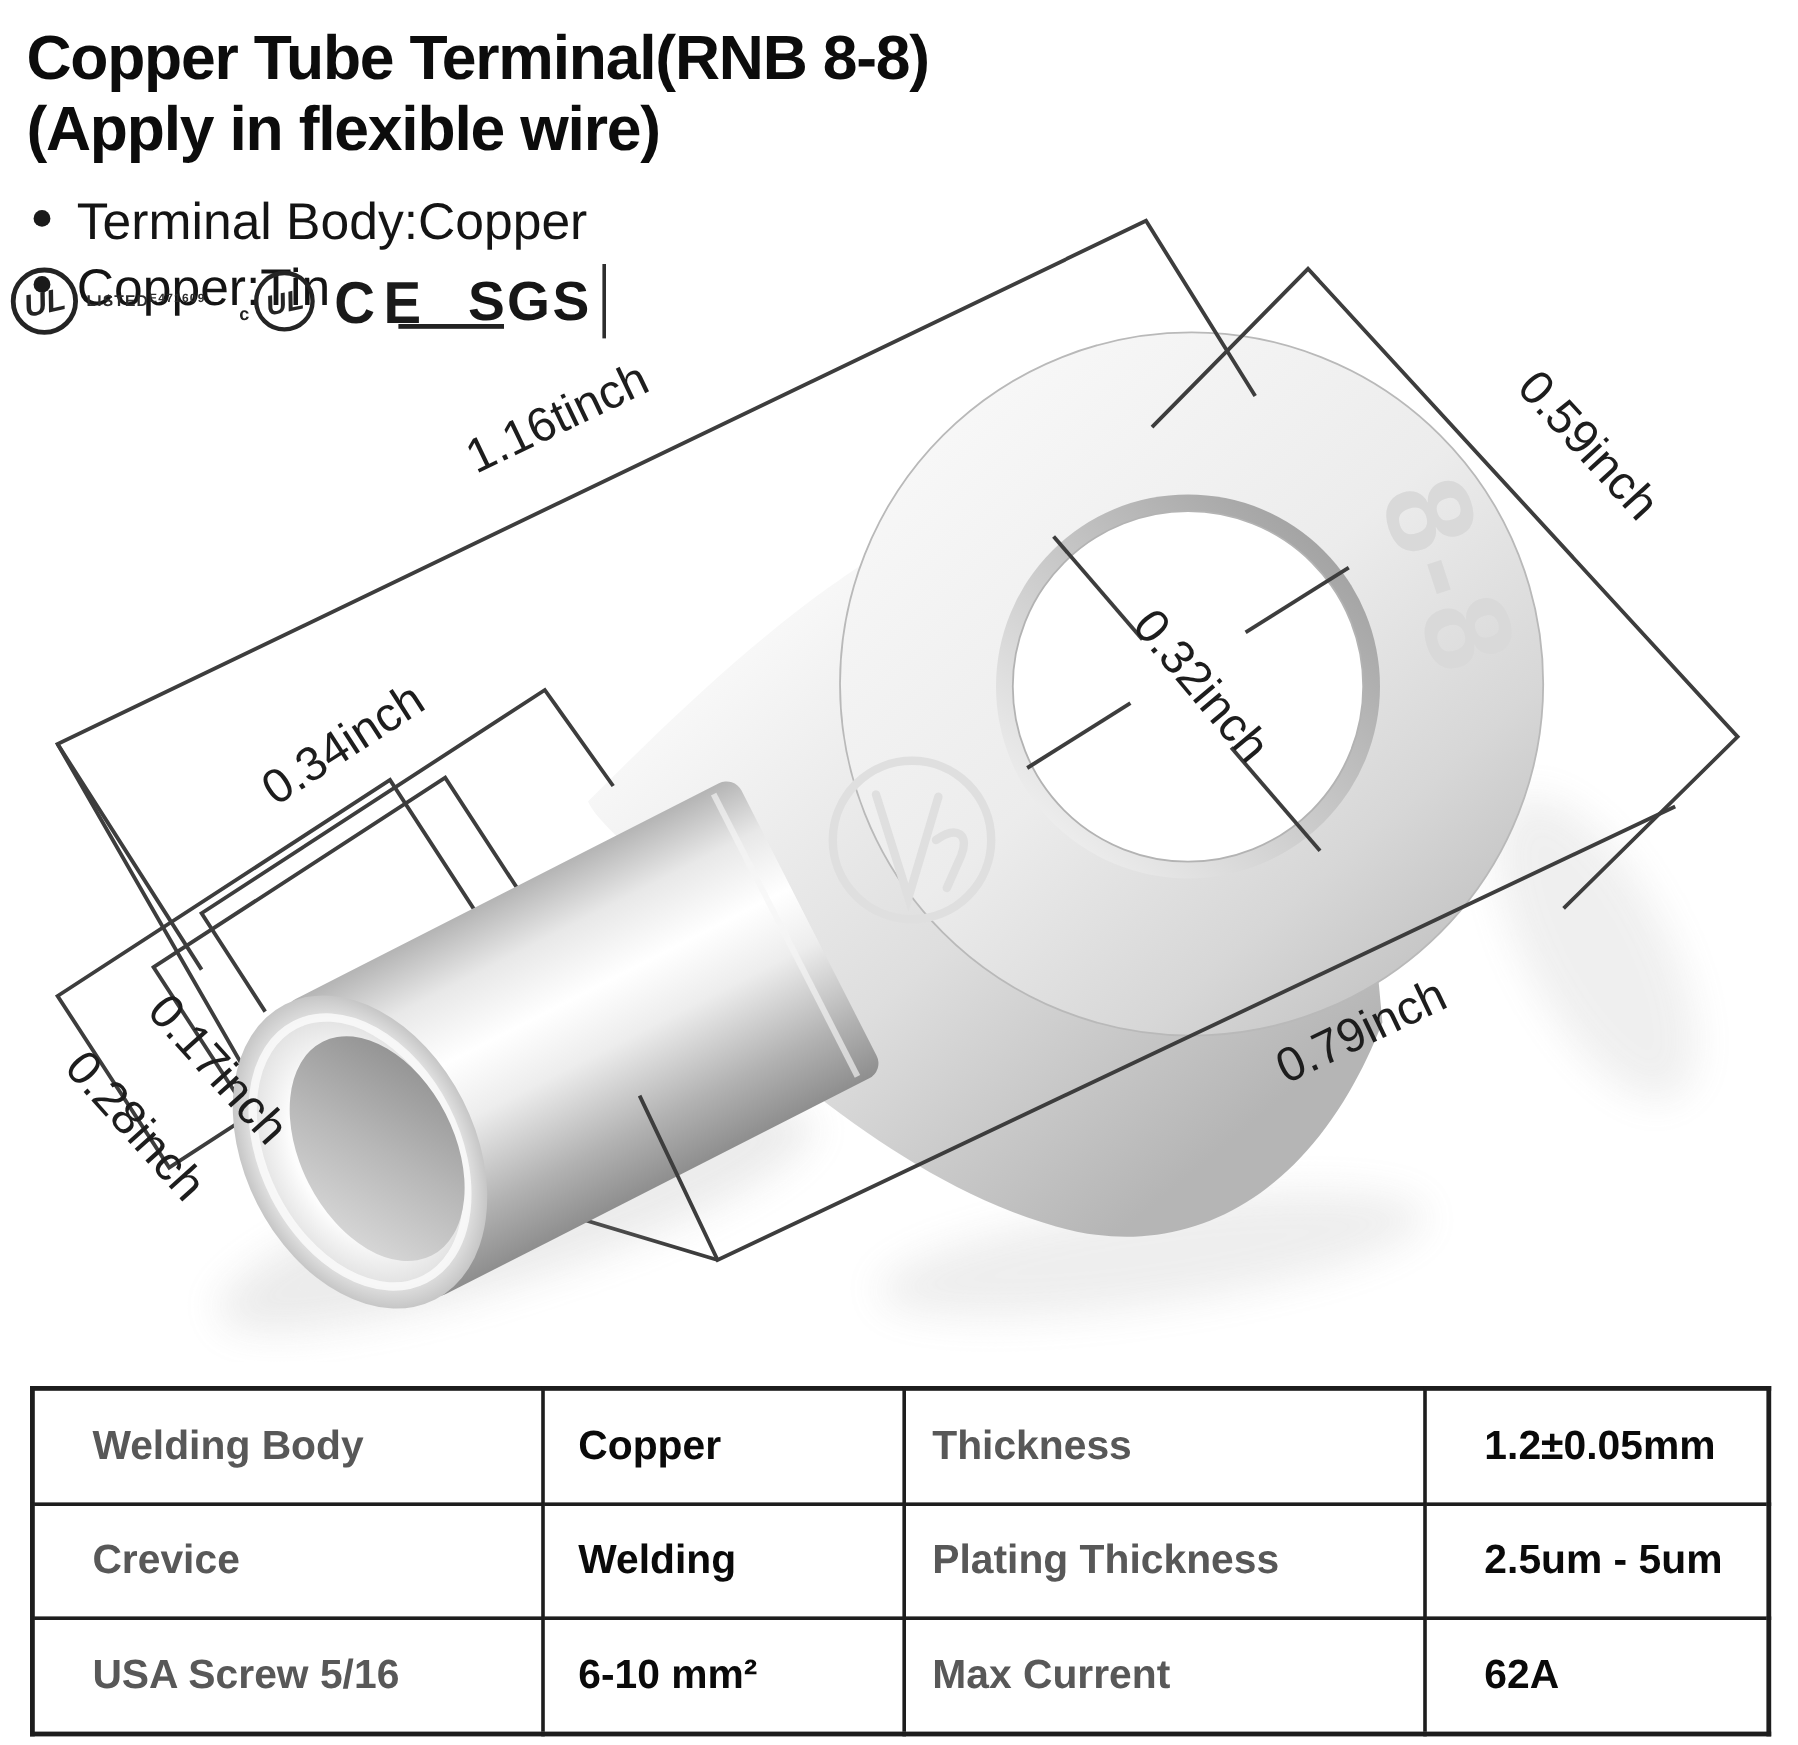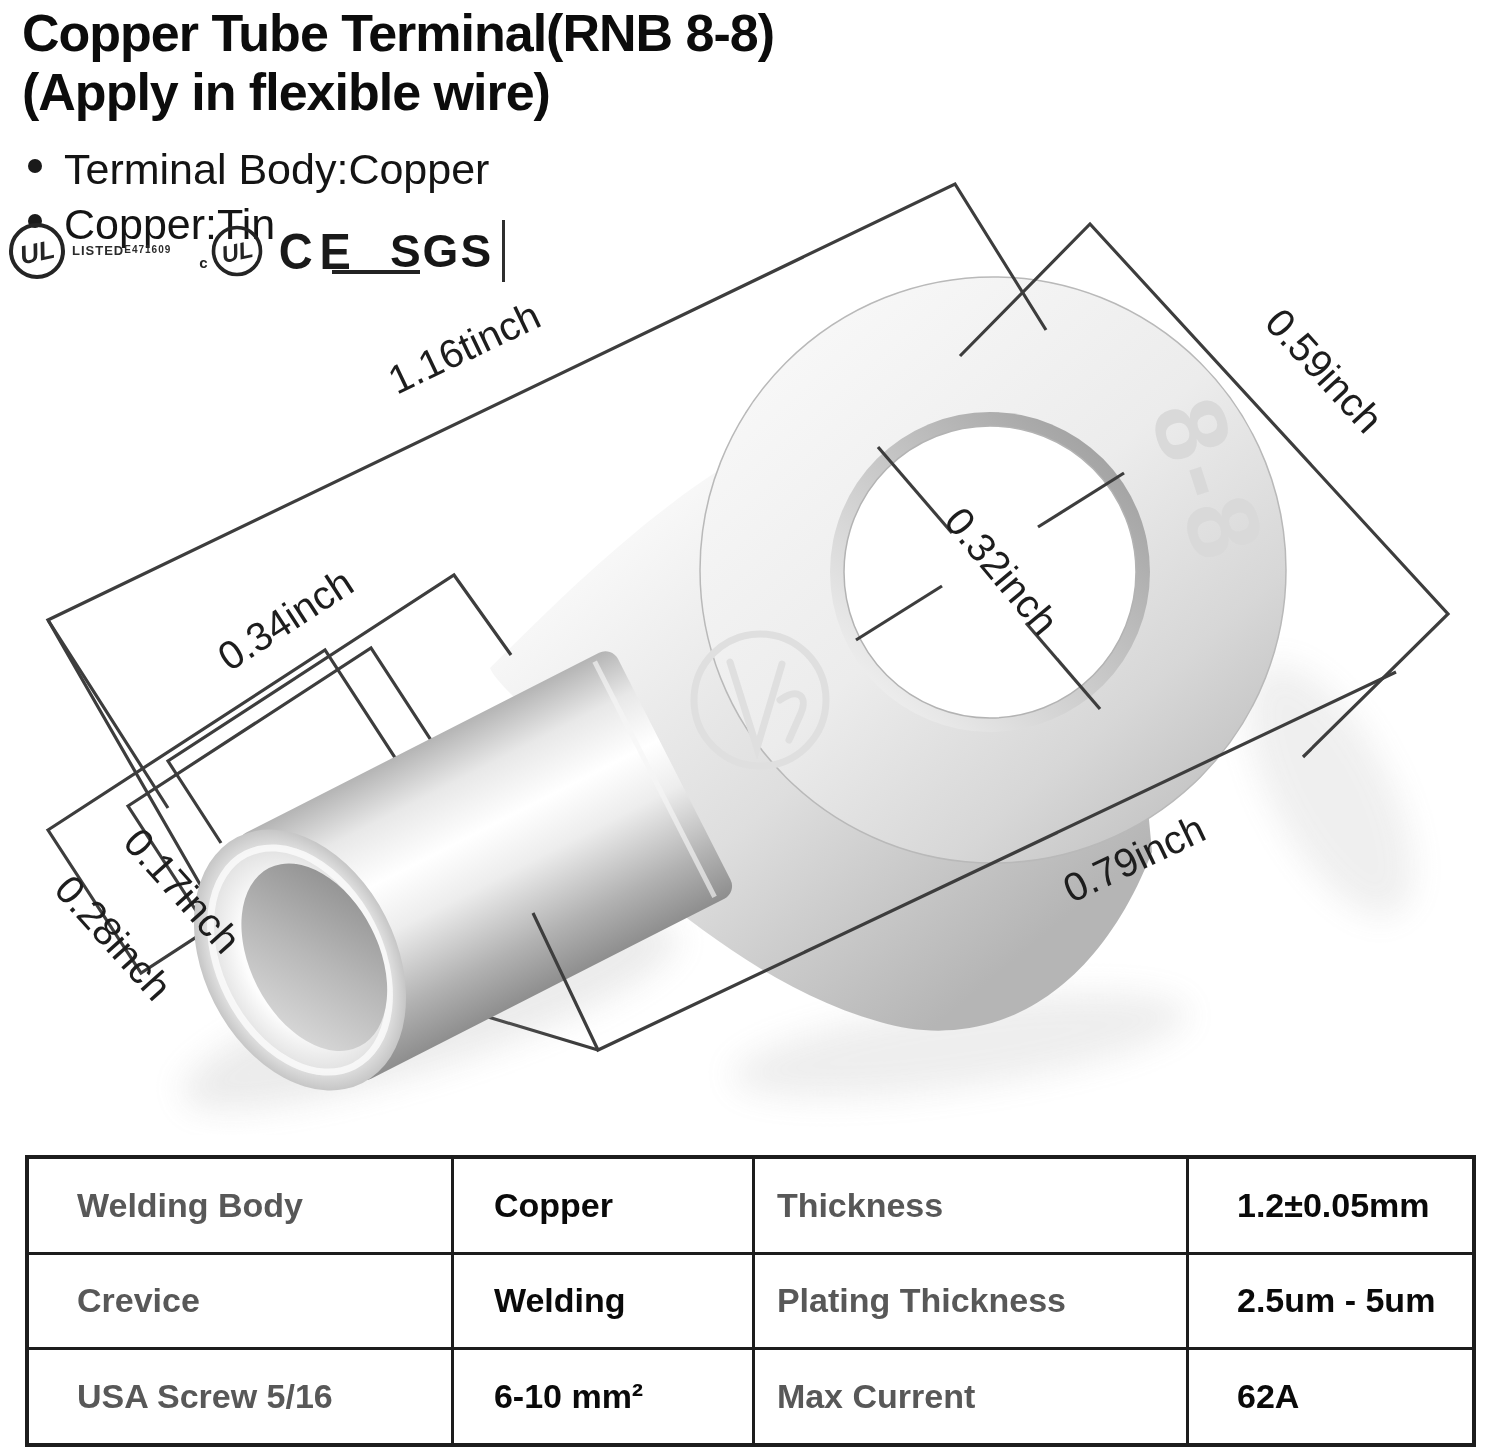--- a/index.html
+++ b/index.html
@@ -1,21 +1,21 @@
 <!DOCTYPE html>
 <html><head>
 <meta charset="utf-8">
 <style>
   html,body{margin:0;padding:0;}
   body{
     width:1498px;height:1454px;position:relative;background:#ffffff;
     font-family:"Liberation Sans",sans-serif;overflow:hidden;color:#111;
   }
   
-  .header{position:absolute;left:22px;top:4px;width:1050px;}
+  .header{position:absolute;left:22px;top:20px;width:1050px;}
   .title-line{font-size:52px;font-weight:700;line-height:1.13;color:#0c0c0c;letter-spacing:-1px;}
   .bullets{margin-top:20px;}
   .bullet-row{display:flex;align-items:baseline;font-size:43px;color:#141414;line-height:1.28;text-align:center;}
   .bullet-dot{width:14px;height:14px;border-radius:50%;background:#1a1a1a;margin:0 22px 6px 6px;align-self:center;flex:0 0 auto;}
   
   .certs{position:absolute;left:6px;top:216px;display:flex;align-items:center;height:70px;}
   .ul-badge{position:relative;width:62px;height:62px;flex:0 0 auto;}
   .ul-texts{display:flex;flex-direction:row;justify-content:center;margin-left:4px;}
   .ul-listed{font-size:13px;font-weight:700;color:#2b2b2b;letter-spacing:1px;line-height:1.1;}
   .ul-number{font-size:10px;font-weight:700;color:#2b2b2b;letter-spacing:1px;line-height:1.1;}
@@ -29,21 +29,21 @@
   
   .diagram{position:absolute;left:0;top:150px;}
   .dim{font:400 40px "Liberation Sans",sans-serif;fill:#1d1d1d;text-anchor:middle;}
   .emboss{font:700 102px "Liberation Sans",sans-serif;fill:#d9d9d9;text-anchor:middle;letter-spacing:6px;}
   .dimline{stroke:#3d3d3d;stroke-width:3.2;fill:none;stroke-linejoin:miter;}
   
   .spec-table{position:absolute;left:25px;top:1155px;width:1451px;height:292px;border-collapse:collapse;table-layout:fixed;background:#fff;}
   .spec-table td{border:3px solid #1d1d1d;height:73px;vertical-align:middle;font-size:34px;font-weight:700;white-space:nowrap;overflow:hidden;}
   .spec-table{border:4px solid #1d1d1d;}
   td.lbl1{padding-left:48px;color:#585858;}
-  td.val1{padding-left:40px;color:#0a0a0a;}
+  td.val1{padding-left:28px;color:#0a0a0a;}
   td.lbl2{padding-left:22px;color:#585858;}
   td.val2{padding-left:48px;color:#0a0a0a;}
 </style>
 </head>
 <body>
 
 <div class="header">
   <div class="title-line">Copper Tube Terminal(RNB 8-8)</div>
   <div class="title-line">(Apply in flexible wire)</div>
   <div class="bullets">

